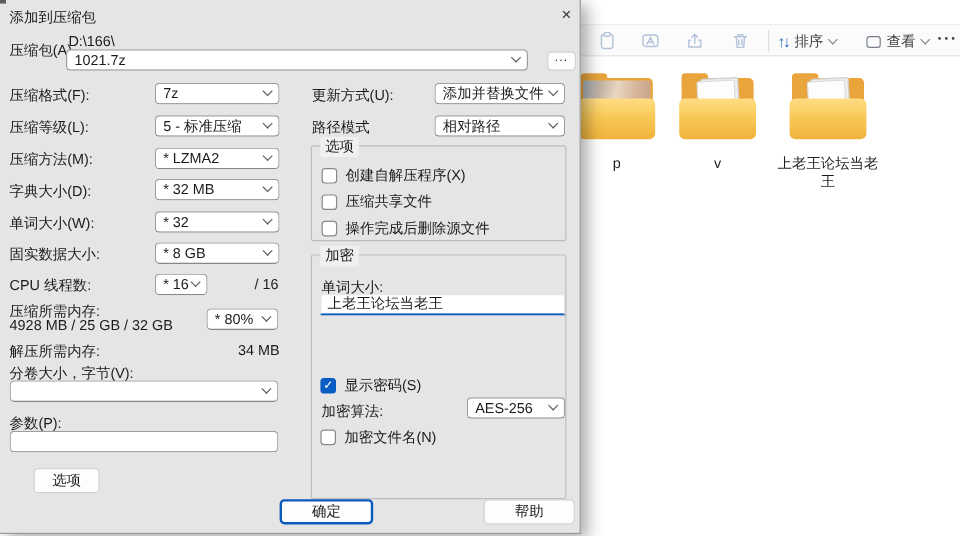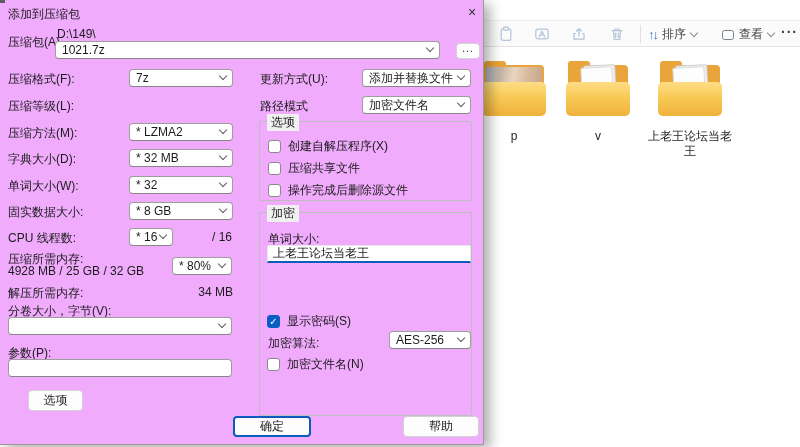--- a/index.html
+++ b/index.html
@@ -33,21 +33,21 @@
           border:1px solid #dcdcdc;border-radius:2px;transform:rotate(-3deg);
           box-shadow:3px -2px 0 -1px #efefef,3px -2px 0 0 #cfcfcf;}
   .fphoto{position:absolute;left:4px;right:4px;top:7px;height:28px;border-radius:2px;
           background:linear-gradient(100deg,#a9b6c2 0%,#c2b2a2 25%,#e8d6c2 48%,#d8b89c 72%,#c5a288 100%);}
   .ffront{position:absolute;left:0;right:0;bottom:0;height:34px;border-radius:5px;
           background:linear-gradient(180deg,#ffdd85 0%,#f8c956 45%,#f0b23c 100%);}
   .flabel{margin-top:13px;font-size:12px;line-height:1.25;color:#1f1f1f;
           width:90px;margin-left:auto;margin-right:auto;word-break:break-all;}
 
   
-  .dialog{position:absolute;left:0;top:0;width:484px;height:445px;background:#f0abfc;
+  .dialog{position:absolute;left:0;top:0;width:484px;height:445px;background:#e5e5e5;
           border-right:1px solid #9a9a9a;border-bottom:1px solid #9a9a9a;
           box-shadow:6px 4px 12px rgba(0,0,0,.32);z-index:5;}
   .dtitle{position:absolute;left:8px;top:6px;font-size:12px;}
   .dclose{position:absolute;left:464px;top:4px;width:16px;height:16px;font-size:14px;
           color:#333;display:flex;align-items:center;justify-content:center;cursor:default;}
   .lbl{position:absolute;font-size:12px;white-space:nowrap;}
   .combo{position:absolute;height:18px;background:#fff;border:1px solid #9d9d9d;
          border-bottom-color:#878787;border-radius:4px;display:flex;align-items:center;
          padding:0 6px;font-size:12px;}
   .combo .v{flex:1;white-space:nowrap;overflow:hidden;}
@@ -132,34 +132,38 @@
         <div class="flabel">上老王论坛当老王</div>
       </div>
     </div>
   </div>
 
   <div class="dialog">
     <div class="dtitle">添加到压缩包</div>
     <div class="dclose">×</div>
 
     <span class="lbl" style="left:8px;top:34px">压缩包(A)</span>
-    <span class="lbl" style="left:57px;top:27px">D:\149\</span>
+    <span class="lbl" style="left:57px;top:27px">D:\166\</span>
     <div class="combo" style="left:55px;top:41px;width:385px">
       <span class="v">1021.7z</span>
       <span class="chev"></span>
     </div>
     <div class="btn browse">...</div>
 
     <span class="lbl" style="left:8px;top:71px">压缩格式(F):</span>
     <div class="combo" style="left:129px;top:69px;width:104px">
       <span class="v">7z</span>
       <span class="chev"></span>
     </div>
 
     <span class="lbl" style="left:8px;top:98px">压缩等级(L):</span>
+    <div class="combo" style="left:129px;top:96px;width:104px">
+      <span class="v">5 - 标准压缩</span>
+      <span class="chev"></span>
+    </div>
 
     <span class="lbl" style="left:8px;top:125px">压缩方法(M):</span>
     <div class="combo" style="left:129px;top:123px;width:104px">
       <span class="v">* LZMA2</span>
       <span class="chev"></span>
     </div>
 
     <span class="lbl" style="left:8px;top:151px">字典大小(D):</span>
     <div class="combo" style="left:129px;top:149px;width:104px">
       <span class="v">* 32 MB</span>
@@ -207,21 +211,21 @@
     </div>
 
     <span class="lbl" style="left:260px;top:71px">更新方式(U):</span>
     <div class="combo" style="left:362px;top:69px;width:109px">
       <span class="v">添加并替换文件</span>
       <span class="chev"></span>
     </div>
 
     <span class="lbl" style="left:260px;top:98px">路径模式</span>
     <div class="combo" style="left:362px;top:96px;width:109px">
-      <span class="v">加密文件名</span>
+      <span class="v">相对路径</span>
       <span class="chev"></span>
     </div>
 
     <div class="grp" style="left:259px;top:121px;width:213px;height:80px">
       <span class="grp-t">选项</span>
       <div class="cbrow" style="left:8px;top:38px">
         <span class="cb"></span>
         <span>压缩共享文件</span>
       </div>
       <div class="cbrow" style="left:8px;top:16px">

